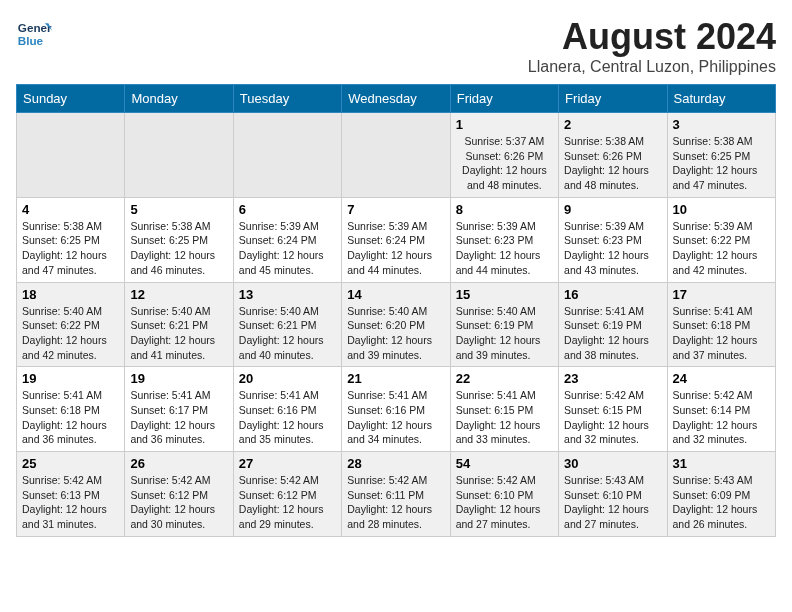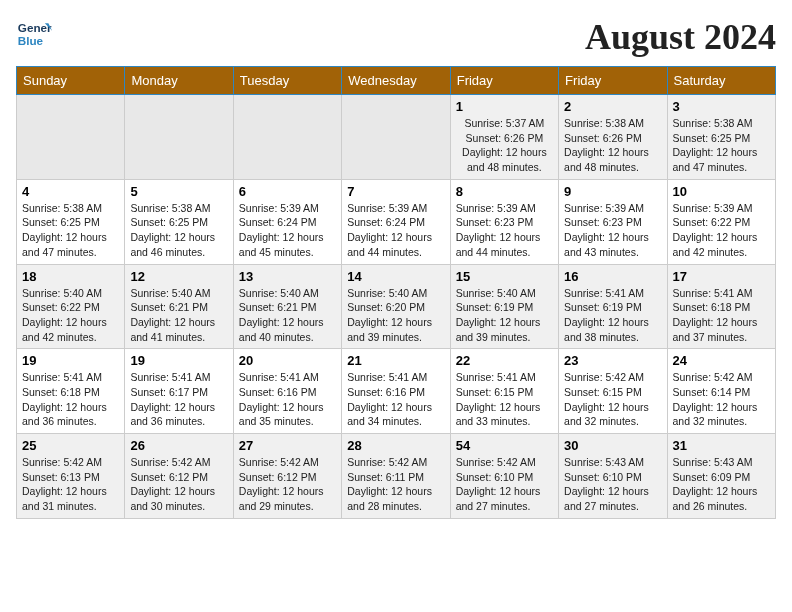--- a/index.html
+++ b/index.html
@@ -20,38 +20,37 @@
       display: flex;
       align-items: center;
       gap: 4px;
     }
     .logo-icon {
       width: 36px;
       height: 36px;
     }
     .title-block {
       text-align: right;
-      font-family: Liberation Serif, serif;
     }
     .month-year {
       font-size: 36px;
       font-weight: bold;
       color: #222;
     }
     .location {
       font-size: 16px;
       color: #444;
     }
     .calendar {
       width: 100%;
       border-collapse: collapse;
       font-size: 11px;
     }
     .calendar th {
-      background-color: #a16207;
+      background-color: #0369a1;
       color: #fff;
       text-align: left;
       padding: 6px 6px;
       font-size: 13px;
       font-weight: normal;
       border: 1px solid #2e86c1;
     }
     .calendar td {
       border: 1px solid #ccc;
       vertical-align: top;
@@ -87,20 +86,21 @@
 <div class="header">
   <div class="logo">
     <svg class="logo-icon" viewBox="0 0 40 40">
       <text x="2" y="18" font-size="13" font-weight="bold" fill="#1a3a5c">General</text>
       <text x="2" y="32" font-size="13" font-weight="bold" fill="#2e86c1">Blue</text>
       <polygon points="32,8 40,16 36,8" fill="#2e86c1"></polygon>
     </svg>
   </div>
   <div class="title-block">
     <div class="month-year">August 2024</div>
+    <div class="location">Llanera, Central Luzon, Philippines</div>
   </div>
 </div>
 
 <table class="calendar">
   <thead>
     <tr>
     <th>Sunday</th>
         <th>Monday</th>
         <th>Tuesday</th>
         <th>Wednesday</th>

